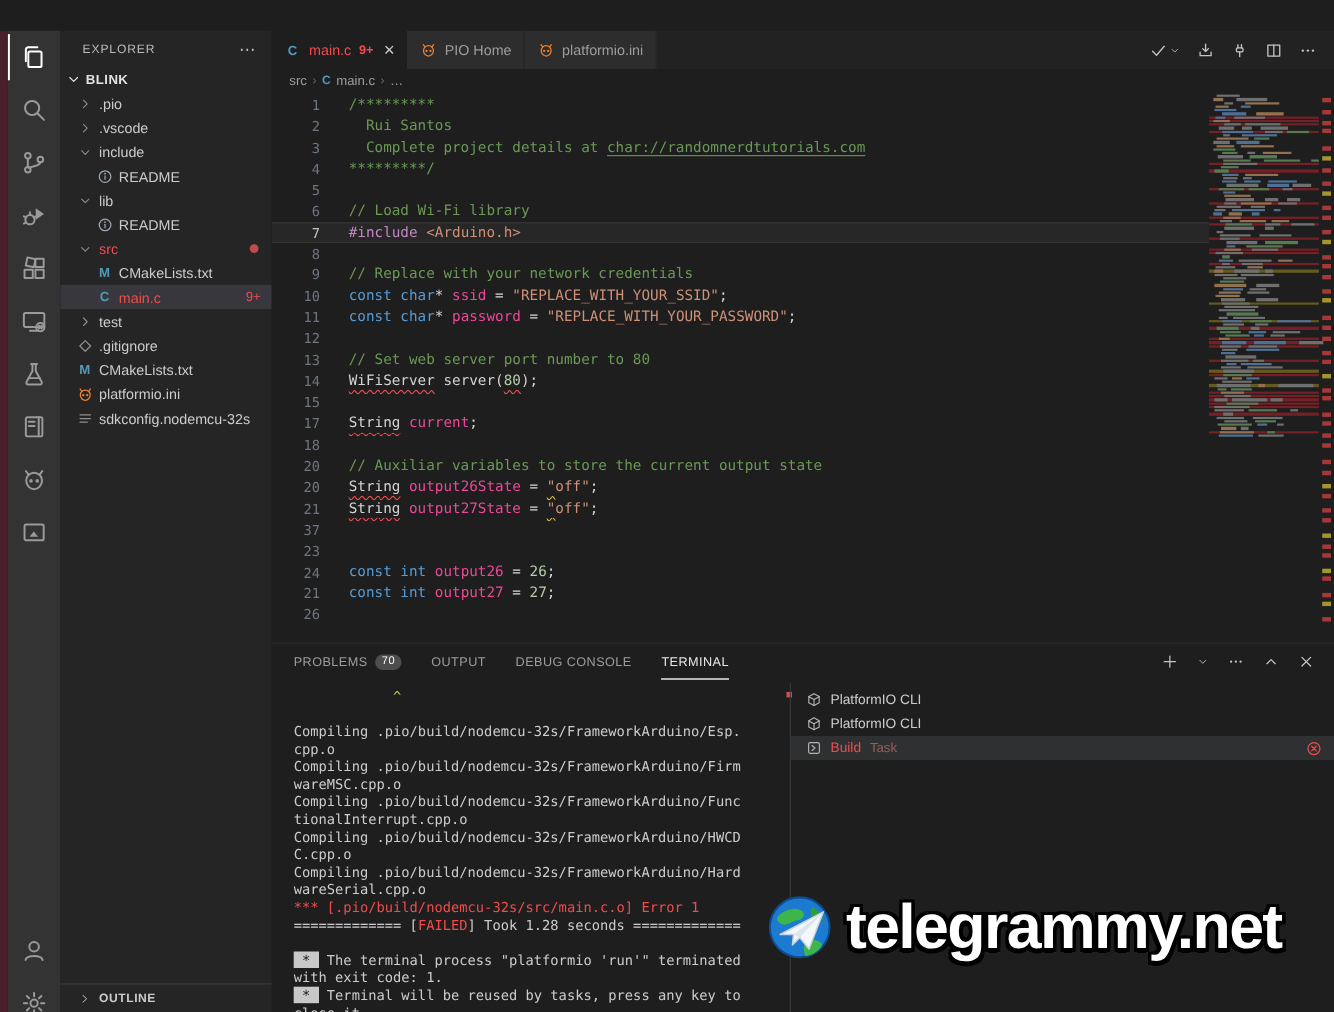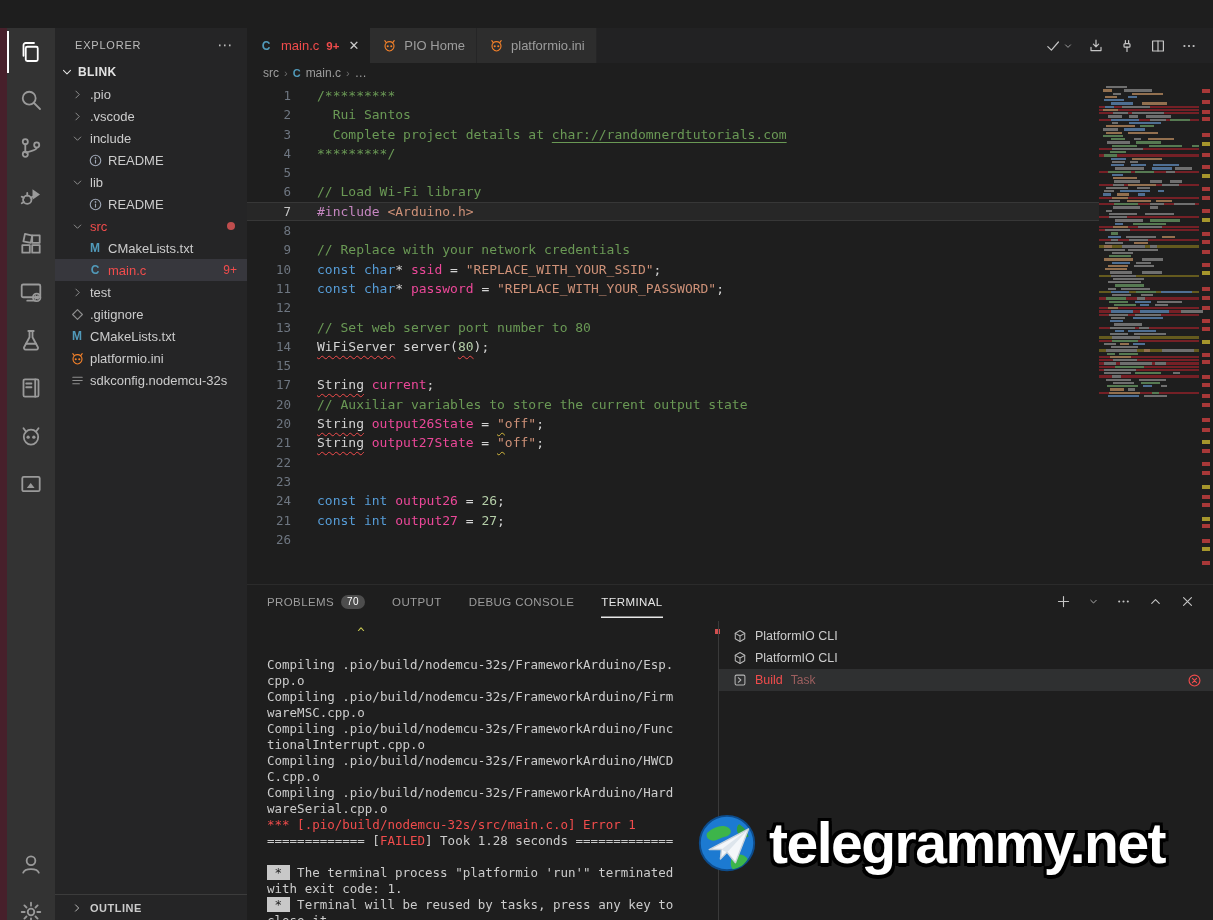--- a/index.html
+++ b/index.html
@@ -406,24 +406,25 @@
           <div class="cl cur"><span class="ln">7</span><span class="ct"><span class="pre">#include</span><span class="pln"> </span><span class="str">&lt;Arduino.h&gt;</span></span></div>
           <div class="cl"><span class="ln">8</span><span class="ct"></span></div>
           <div class="cl"><span class="ln">9</span><span class="ct"><span class="cmt">// Replace with your network credentials</span></span></div>
           <div class="cl"><span class="ln">10</span><span class="ct"><span class="kw">const</span><span class="pln"> </span><span class="kw">char</span><span class="pln">* </span><span class="var">ssid</span><span class="pln"> = </span><span class="str">"REPLACE_WITH_YOUR_SSID"</span><span class="pln">;</span></span></div>
           <div class="cl"><span class="ln">11</span><span class="ct"><span class="kw">const</span><span class="pln"> </span><span class="kw">char</span><span class="pln">* </span><span class="var">password</span><span class="pln"> = </span><span class="str">"REPLACE_WITH_YOUR_PASSWORD"</span><span class="pln">;</span></span></div>
           <div class="cl"><span class="ln">12</span><span class="ct"></span></div>
           <div class="cl"><span class="ln">13</span><span class="ct"><span class="cmt">// Set web server port number to 80</span></span></div>
           <div class="cl"><span class="ln">14</span><span class="ct"><span class="pln sq-red">WiFiServer</span><span class="pln"> server(</span><span class="num sq-red">80</span><span class="pln">);</span></span></div>
           <div class="cl"><span class="ln">15</span><span class="ct"></span></div>
           <div class="cl"><span class="ln">17</span><span class="ct"><span class="pln sq-red">String</span><span class="pln"> </span><span class="var">current</span><span class="pln">;</span></span></div>
+          <div class="cl"><span class="ln">18</span><span class="ct"></span></div>
           <div class="cl"><span class="ln">20</span><span class="ct"><span class="cmt">// Auxiliar variables to store the current output state</span></span></div>
           <div class="cl"><span class="ln">20</span><span class="ct"><span class="pln sq-red">String</span><span class="pln"> </span><span class="var">output26State</span><span class="pln"> = </span><span class="str sq-yel">"</span><span class="str">off"</span><span class="pln">;</span></span></div>
           <div class="cl"><span class="ln">21</span><span class="ct"><span class="pln sq-red">String</span><span class="pln"> </span><span class="var">output27State</span><span class="pln"> = </span><span class="str sq-yel">"</span><span class="str">off"</span><span class="pln">;</span></span></div>
-          <div class="cl"><span class="ln">22</span><span class="ct"></span></div>
+          <div class="cl"><span class="ln">37</span><span class="ct"></span></div>
           <div class="cl"><span class="ln">23</span></div>
           <div class="cl"><span class="ln">24</span><span class="ct"><span class="kw">const</span><span class="pln"> </span><span class="kw">int</span><span class="pln"> </span><span class="var">output26</span><span class="pln"> = </span><span class="num">26</span><span class="pln">;</span></span></div>
           <div class="cl"><span class="ln">21</span><span class="ct"><span class="kw">const</span><span class="pln"> </span><span class="kw">int</span><span class="pln"> </span><span class="var">output27</span><span class="pln"> = </span><span class="num">27</span><span class="pln">;</span></span></div>
           <div class="cl"><span class="ln">26</span><span class="ct"></span></div>
         </div>
       <div class="minimap" id="minimap">
           <div class="mm-row" style="top: 0px;">
             <span class="mm-g" style="left: 7.02814px; width: 21.1639px;"></span>
           </div>
           <div class="mm-row" style="top: 3.25px;">

